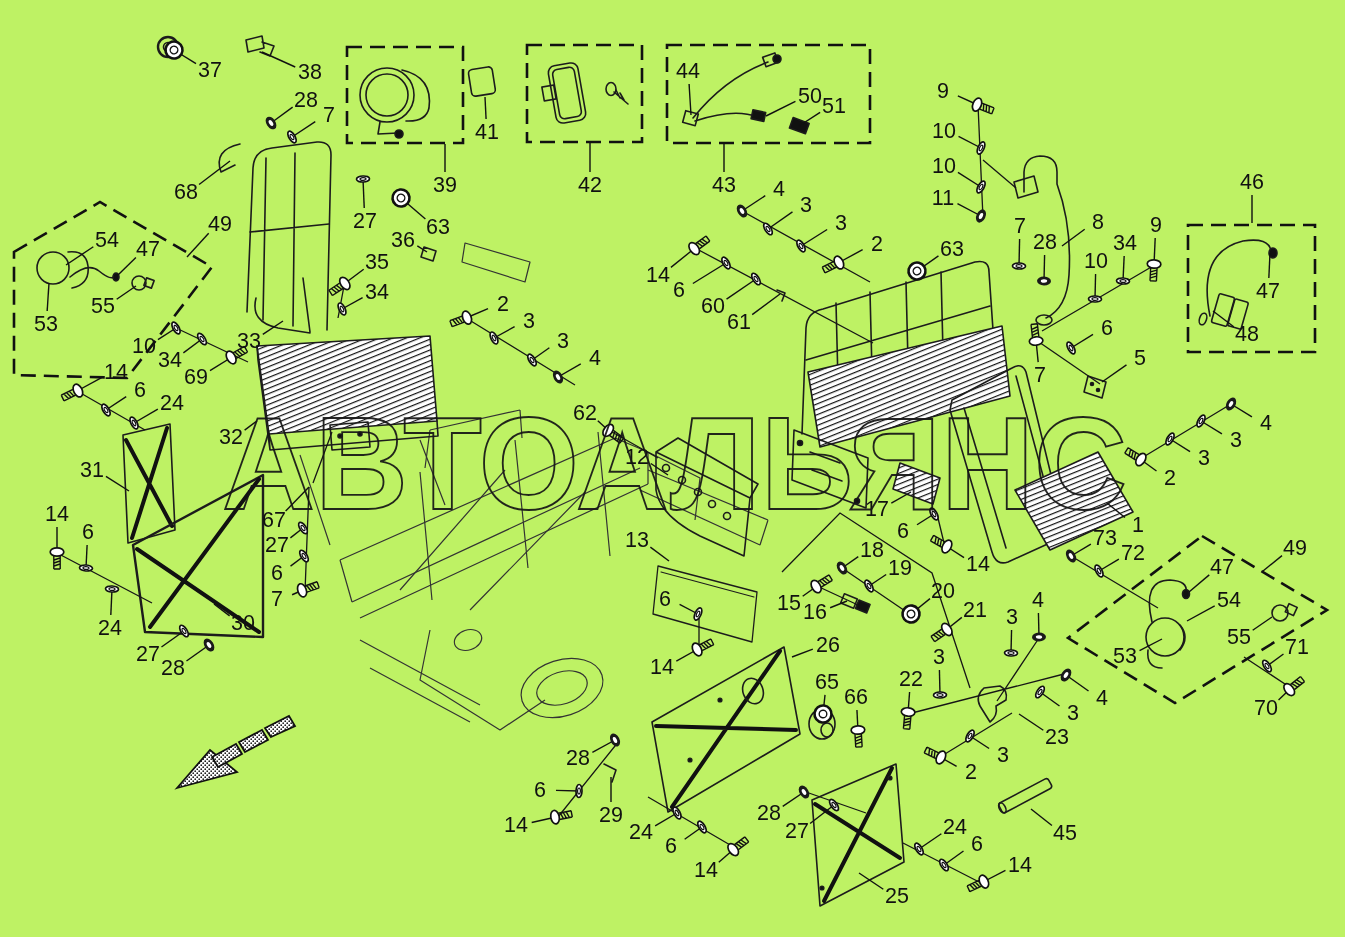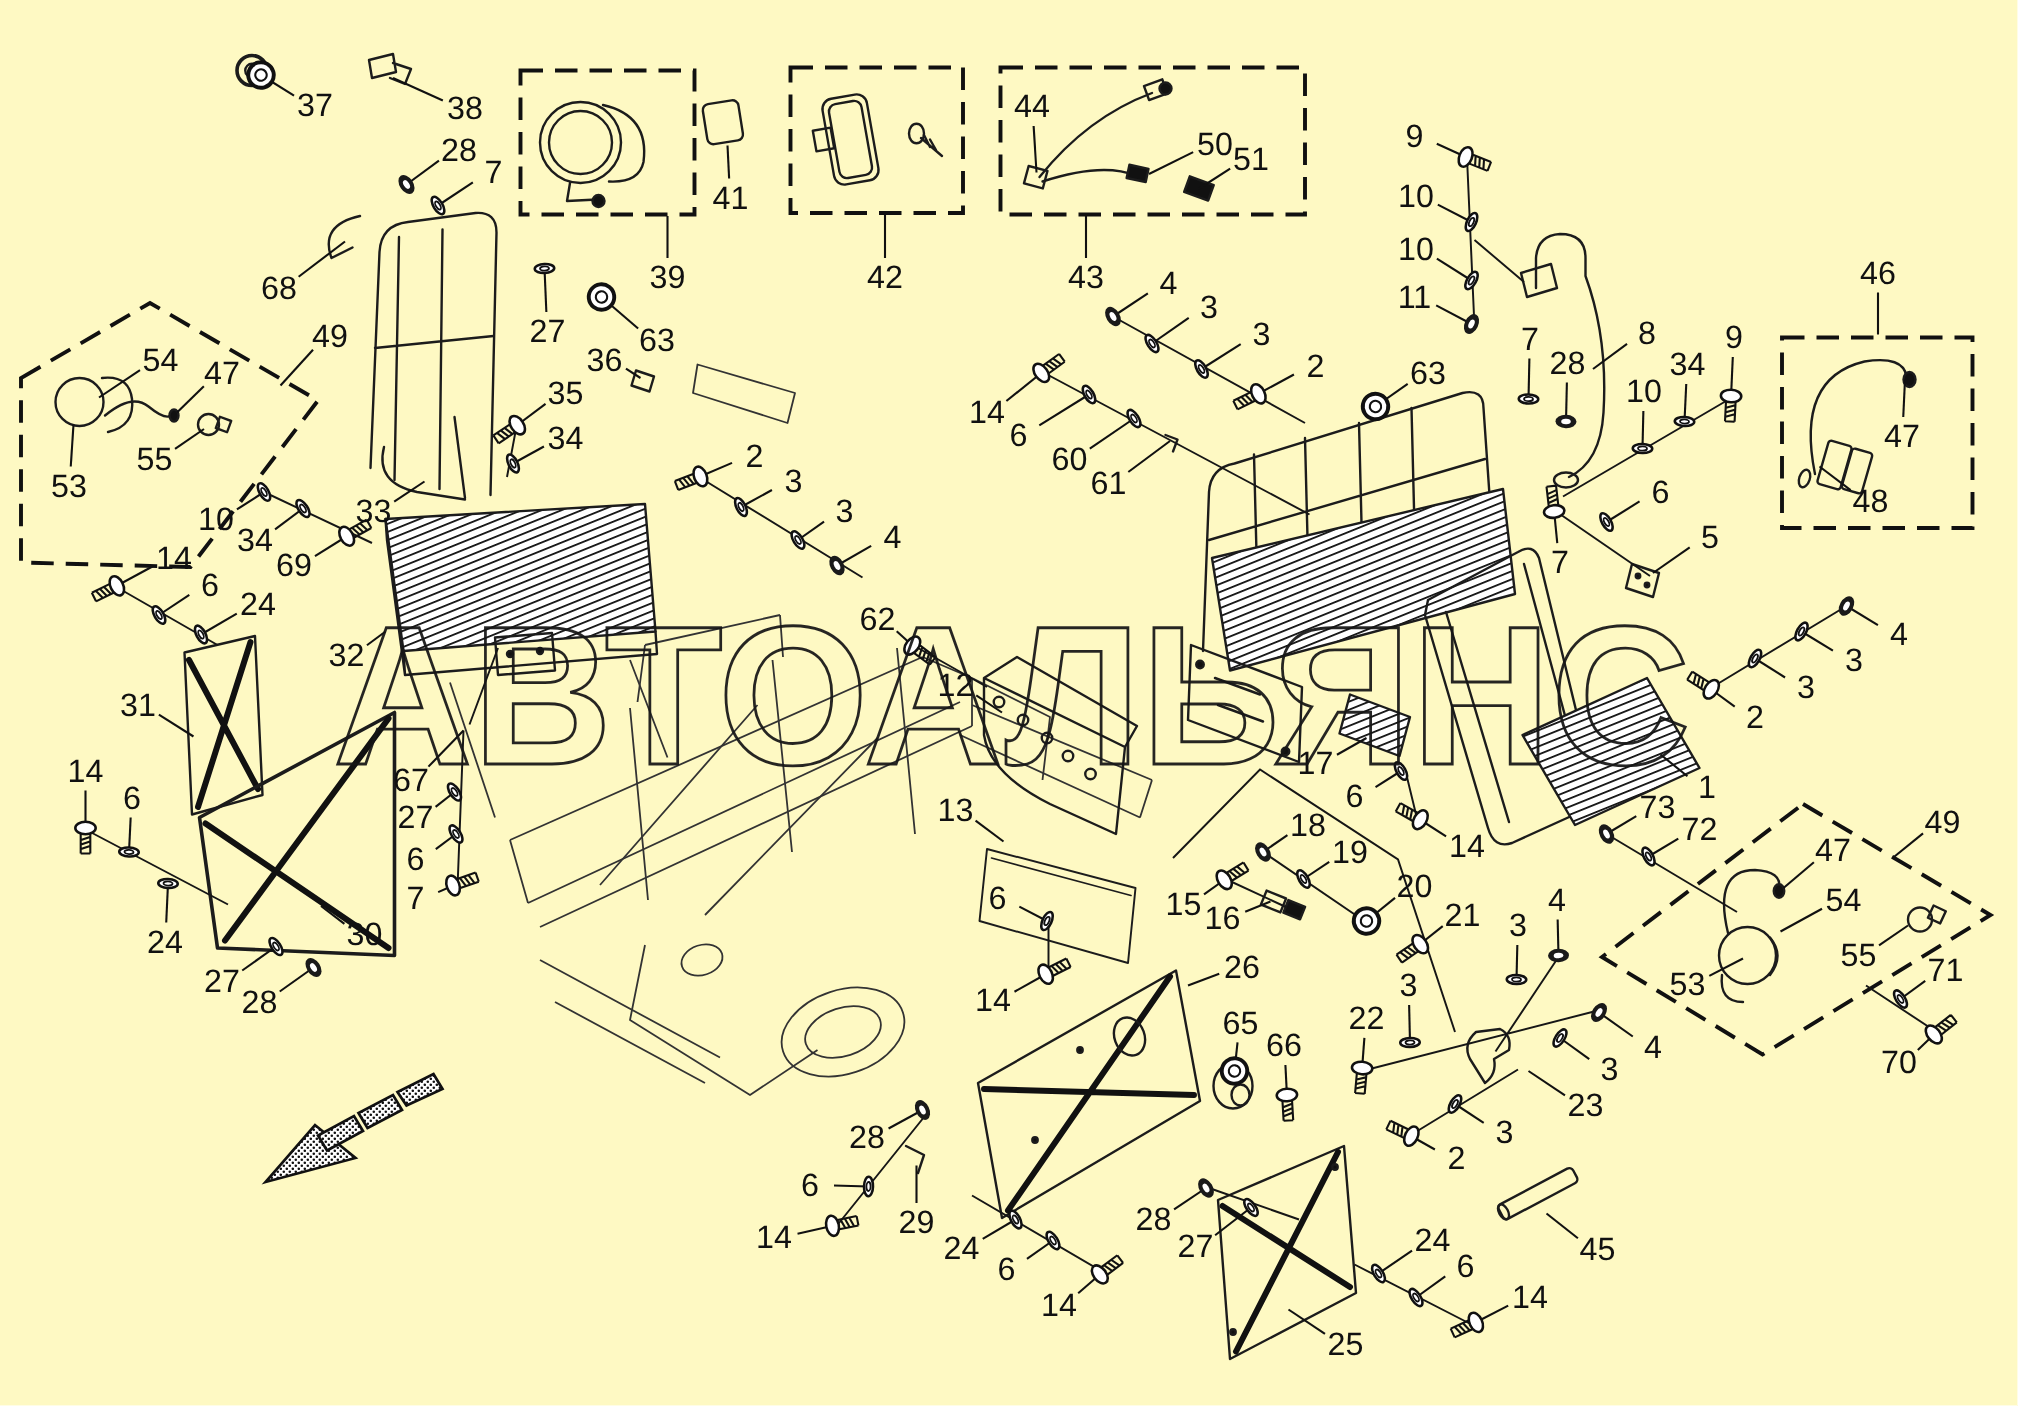--- a/index.html
+++ b/index.html
@@ -1,16 +1,16 @@
 <!DOCTYPE html>
 <html><head>
 <meta charset="utf-8">
 <style>
   html,body{margin:0;padding:0;background:#fff;}
-  .stage{position:relative;width:1345px;height:937px;background:#fef9c3;overflow:hidden;
+  .stage{position:relative;width:1345px;height:937px;background:#bef264;overflow:hidden;
          font-family:"Liberation Sans", sans-serif;}
   svg{display:block;}
   .lbl{font-family:"Liberation Sans", sans-serif;font-size:21.5px;fill:#111;}
   .art{stroke:#1c1c1c;fill:none;stroke-width:1.6;stroke-linecap:round;stroke-linejoin:round;}
   .frame{stroke:#333;fill:none;stroke-width:1.2;stroke-linejoin:round;}
   .thick{stroke:#111;stroke-width:4;}
   .box{stroke:#111;stroke-width:2.6;fill:none;stroke-dasharray:15 8;}
   .chain{stroke:#161616;stroke-width:1.3;fill:none;}
   .wm{font-family:"Liberation Sans", sans-serif;font-weight:bold;
       fill:none;stroke:#161616;stroke-width:1.9;opacity:.93;}

